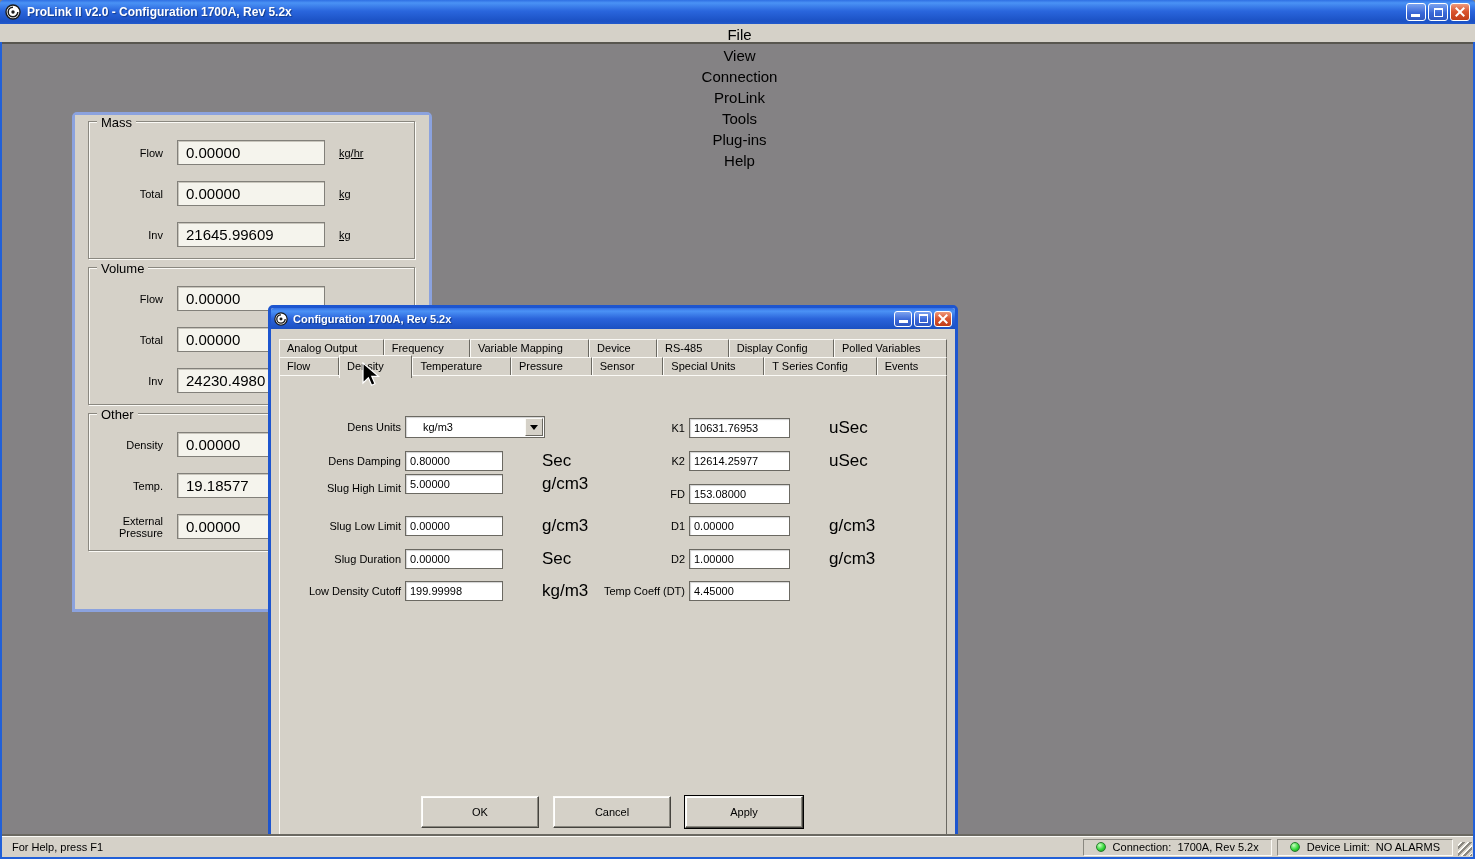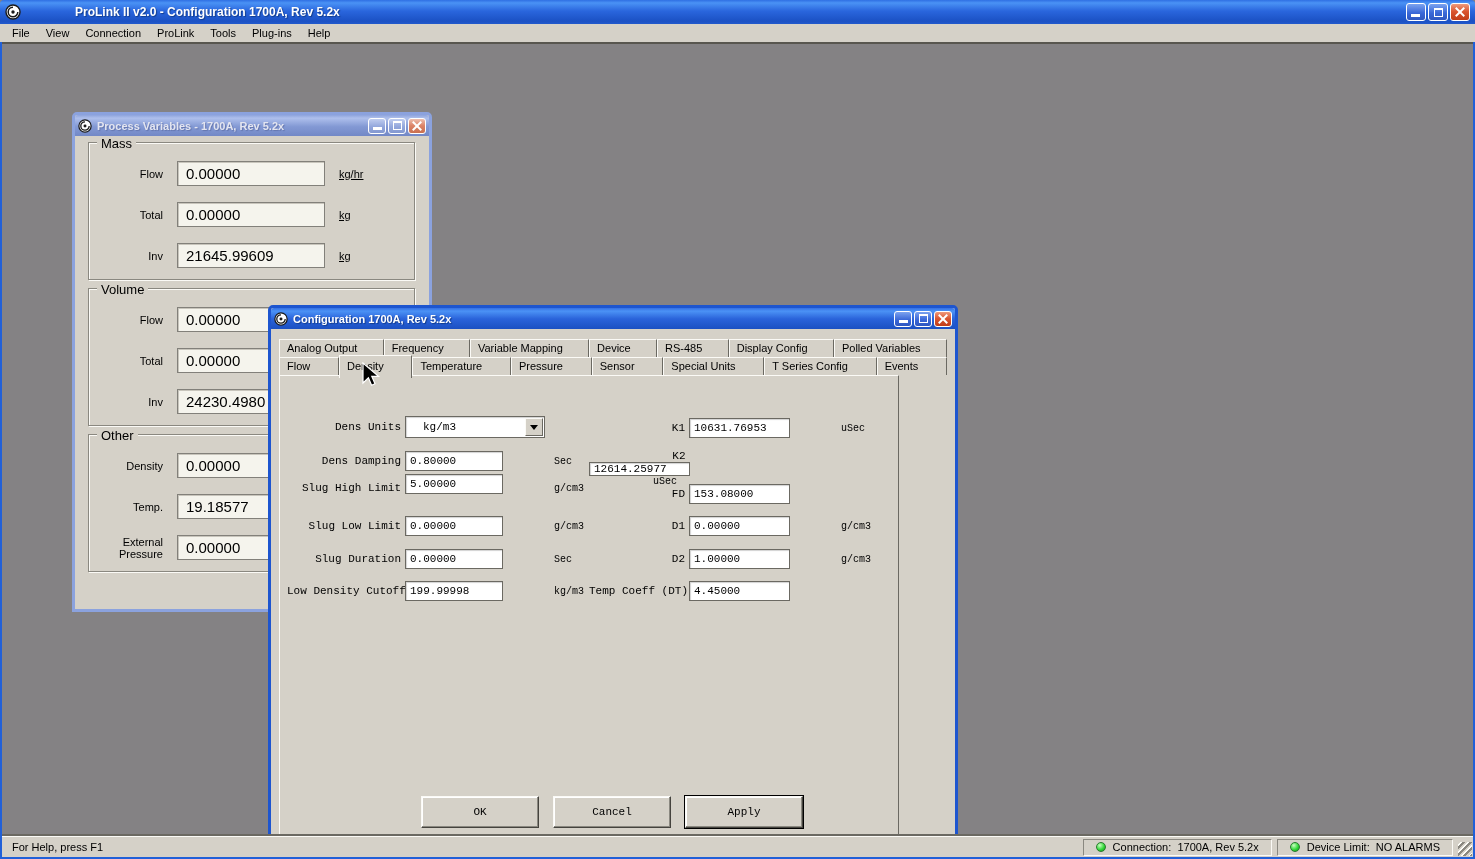--- a/index.html
+++ b/index.html
@@ -7,21 +7,20 @@
   body { font-family:"Liberation Sans", sans-serif; overflow:hidden; }
 
   .screen { position:relative; width:1475px; height:859px; background:#848284; overflow:hidden; }
 
   
   .main-titlebar {
     position:absolute; left:0; top:0; right:0; height:24px; z-index:40;
     display:flex; align-items:center; padding:0 5px;
     background:linear-gradient(180deg,#2f6fe3 0%,#4a92f5 12%,#2a66dd 46%,#1b51c4 88%,#2159cc 100%);
     border-radius:4px 4px 0 0;
-    gap:48px;
   }
   .main-title { flex:1; margin-left:6px; color:#fff; font-size:12px; font-weight:bold;
     text-shadow:1px 1px 1px #123c8c; white-space:nowrap; }
 
   .app-icon { width:16px; height:16px; flex:0 0 auto; }
 
   .win-btns { display:flex; gap:2px; }
   .win-btn { width:20px; height:18px; border-radius:3px; border:1px solid #fff;
     display:flex; align-items:center; justify-content:center; position:relative; }
   .win-btn.b-min, .win-btn.b-max { background:linear-gradient(180deg,#7ca3ef,#3a68d8 55%,#2f57c0); }
@@ -32,21 +31,21 @@
 
   .g-min { position:absolute; left:4px; bottom:3px; width:9px; height:3px; background:#fff; }
   .g-max { width:9px; height:9px; border:1px solid #fff; border-top-width:2px; }
   .g-close { position:relative; width:10px; height:10px; }
   .g-close::before, .g-close::after { content:""; position:absolute; left:4px; top:-1px;
     width:2px; height:12px; background:#fff; }
   .g-close::before { transform:rotate(45deg); }
   .g-close::after  { transform:rotate(-45deg); }
 
   .menubar { position:absolute; left:0; top:24px; right:0; height:18px; z-index:40;
-    background:#d5d1c8; display:flex; align-items:center; padding-left:4px; font-size:11px; color:#000; }
+    background:#d5d1c8; display:flex; align-items:center; padding-left:4px; font-size:15px; color:#000;flex-direction:column; }
   .menu-item { padding:2px 8px; white-space:nowrap; }
 
   .mdi { position:absolute; left:0; top:42px; right:0; bottom:23px; background:#848284;
     border-top:2px solid #58564f; overflow:hidden; }
 
   
   .window { position:absolute; background:#d5d1c8; border-radius:5px 5px 0 0; }
   .window.activewin { border:3px solid #1d55cf; z-index:20; }
   .window.inactive  { border:3px solid #8ba2de; z-index:10; }
   .child-titlebar { height:21px; display:flex; align-items:center; padding:0 3px; border-radius:3px 3px 0 0; }
@@ -69,30 +68,30 @@
   .pv-unit { position:absolute; left:250px; height:25px; display:flex; align-items:center; font-size:11px;text-decoration:underline; }
 
   
   .tab-row { position:absolute; left:8px; width:668px; height:18px; display:flex; }
   .tab-row.row1 { top:10px; }
   .tab-row.row2 { top:28px; }
   .tab { flex:1 1 auto; padding:2px 10px 0 7px; font-size:11px; white-space:nowrap; background:#d5d1c8;
     border-top:1px solid #fbfaf6; border-left:1px solid #fbfaf6; border-right:1px solid #6b6962; }
   .tab.active { position:relative; margin-top:-2px; height:23px; padding-top:4px; z-index:6; }
 
-  .cfg-panel { position:absolute; left:8px; top:46px; width:620px; height:462px; background:#d5d1c8;
-    border:1px solid; border-color:#fbfaf6 #6b6962 #6b6962 #fbfaf6; z-index:1;font-family:Liberation Mono, monospace; }
+  .cfg-panel { position:absolute; left:8px; top:46px; width:668px; height:462px; background:#d5d1c8;
+    border:1px solid; border-color:#fbfaf6 #6b6962 #6b6962 #fbfaf6; z-index:1; }
 
   .cfg-row { position:absolute; display:flex; align-items:center; height:22px; }
   .cfg-label { width:114px; text-align:right; font-size:11px; margin-right:4px; white-space:nowrap; }
   .col-right .cfg-label { width:96px; }
   .cfg-input { width:98px; height:20px; border:1px solid #6b6962; background:#fff;
     font-family:inherit; font-size:11px; padding:0 4px; box-shadow:inset 1px 1px 1px rgba(0,0,0,.18); }
   .col-right .cfg-input { width:101px; }
-  .cfg-unit { font-size:10px; margin-left:12px; white-space:nowrap;padding-left:39px; }
+  .cfg-unit { font-size:17px; margin-left:0; white-space:nowrap;padding-left:39px; }
 
   .combo { width:140px; height:22px; background:#fff; border:1px solid #6b6962;
     box-shadow:inset 1px 1px 1px rgba(0,0,0,.18); display:flex; align-items:center; }
   .combo-value { flex:1; font-size:11px; padding-left:17px; }
   .combo-btn { width:18px; height:18px; margin:1px; background:#d5d1c8; border:1px solid;
     border-color:#fbfaf6 #6b6962 #6b6962 #fbfaf6; display:flex; align-items:center; justify-content:center; }
   .caret-down { width:0; height:0; border-left:4px solid transparent; border-right:4px solid transparent;
     border-top:5px solid #000; }
 
   .dlg-btn { position:absolute; top:420px; width:118px; height:32px; background:#d5d1c8;
@@ -153,41 +152,20 @@
     <span class="menu-item">Connection</span>
     <span class="menu-item">ProLink</span>
     <span class="menu-item">Tools</span>
     <span class="menu-item">Plug-ins</span>
     <span class="menu-item">Help</span>
   </div>
 
   <div class="mdi">
 
     <div class="window inactive child" style="left:72px; top:68px; width:360px; height:500px;">
-      <div class="child-titlebar">
-        <span class="app-icon" style="width:14px;height:14px;">
-          <svg viewBox="0 0 16 16" width="14" height="14">
-            <circle cx="8" cy="8" r="7" fill="#fff" stroke="#1a1a1a" stroke-width="1.4"></circle>
-            <path d="M8 3.2a4.8 4.8 0 1 0 4.8 4.8" fill="none" stroke="#1a1a1a" stroke-width="1.5"></path>
-            <circle cx="8" cy="8" r="1.7" fill="#1a1a1a"></circle>
-          </svg>
-        </span>
-        <span class="child-title">Process Variables -  1700A, Rev 5.2x</span>
-        <span class="win-btns">
-          <span class="win-btn b-min">
-              <span class="g-min"></span>
-            </span>
-          <span class="win-btn b-max">
-              <span class="g-max"></span>
-            </span>
-          <span class="win-btn b-close">
-              <span class="g-close"></span>
-            </span>
-        </span>
-      </div>
       <div class="client">
 
         <div class="pv-group" style="top:6px;">
           <span class="group-name">Mass</span>
           <span class="pv-label" style="top:18px;">Flow</span>
           <div class="pv-field" style="top:18px;">0.00000</div>
           <span class="pv-unit" style="top:18px;">kg/hr</span>
           <span class="pv-label" style="top:59px;">Total</span>
           <div class="pv-field" style="top:59px;">0.00000</div>
           <span class="pv-unit" style="top:59px;">kg</span>
@@ -304,21 +282,21 @@
             <span class="cfg-label">Low Density Cutoff</span>
             <input class="cfg-input" value="199.99998" style="">
             <span class="cfg-unit">kg/m3</span>
           </div>
 
           <div class="cfg-row col-right" style="left:309px; top:41px;">
             <span class="cfg-label">K1</span>
             <input class="cfg-input" value="10631.76953" style="">
             <span class="cfg-unit">uSec</span>
           </div>
-          <div class="cfg-row col-right" style="left:309px; top:74px;flex-direction:column;">
+          <div class="cfg-row col-right" style="left:309px; top:74px;">
             <span class="cfg-label">K2</span>
             <input class="cfg-input" value="12614.25977" style="">
             <span class="cfg-unit">uSec</span>
           </div>
           <div class="cfg-row col-right" style="left:309px; top:107px;">
             <span class="cfg-label">FD</span>
             <input class="cfg-input" value="153.08000" style="">
             <span class="cfg-unit"></span>
           </div>
           <div class="cfg-row col-right" style="left:309px; top:139px;">

